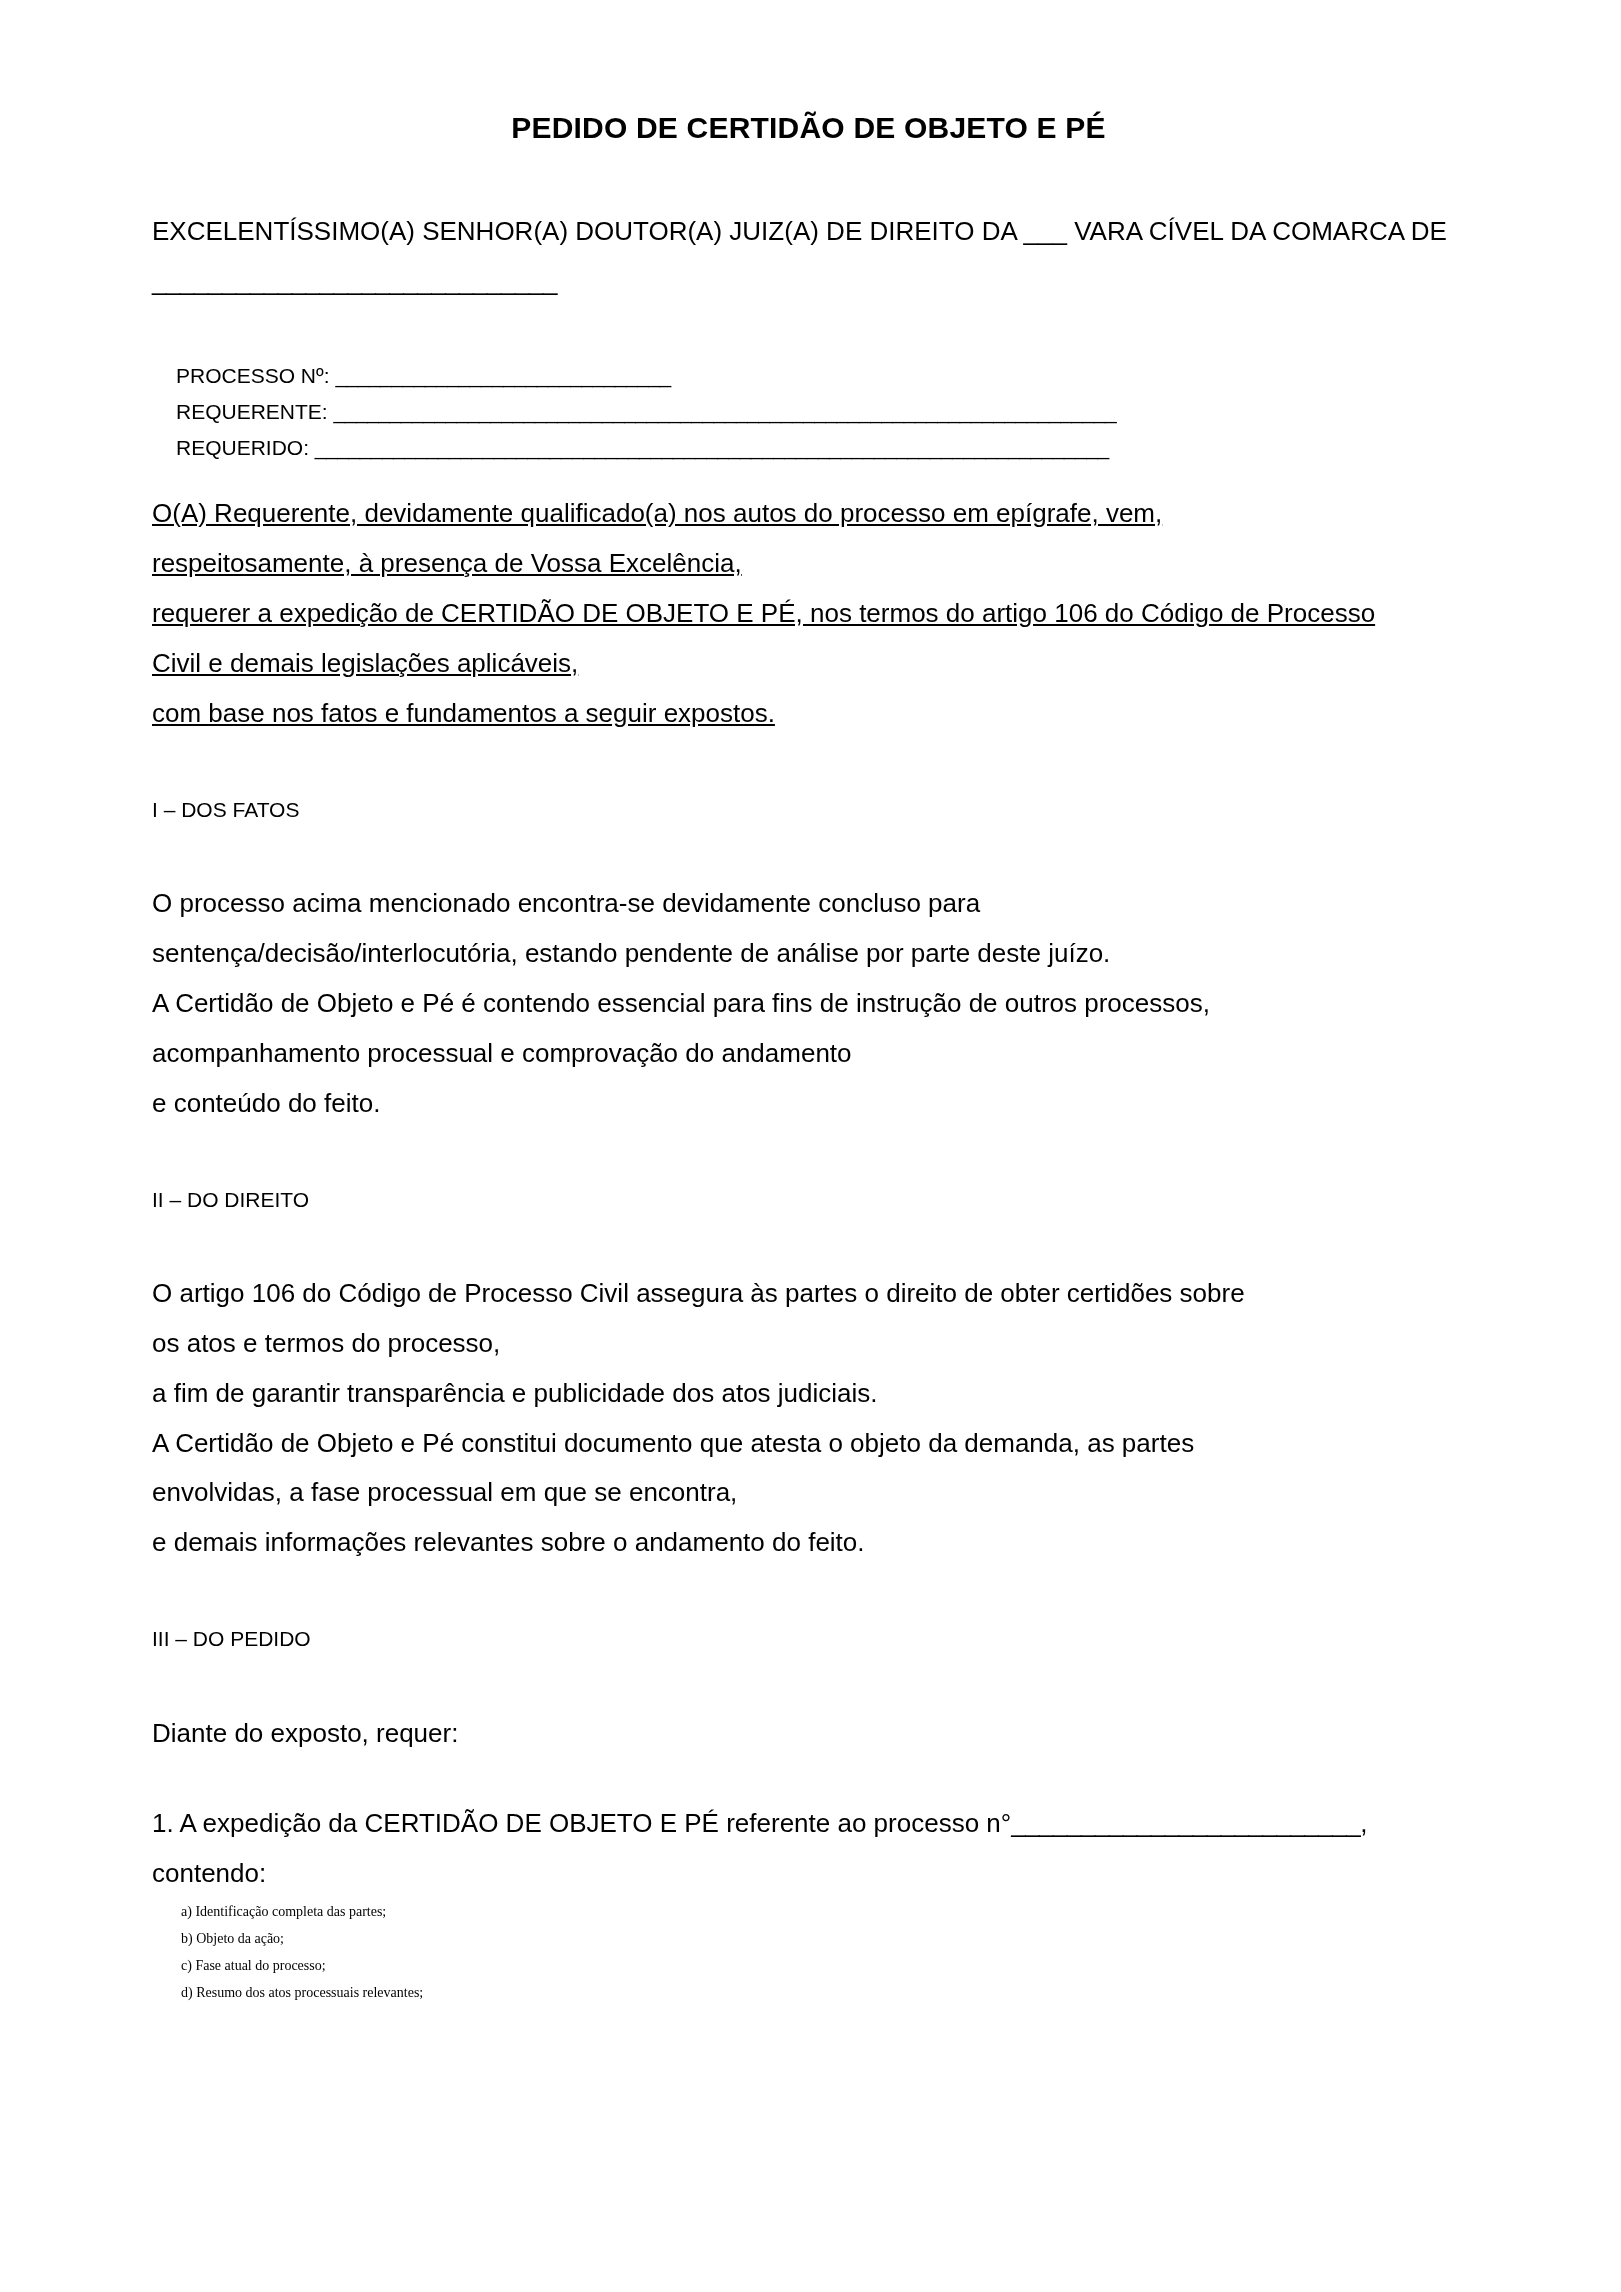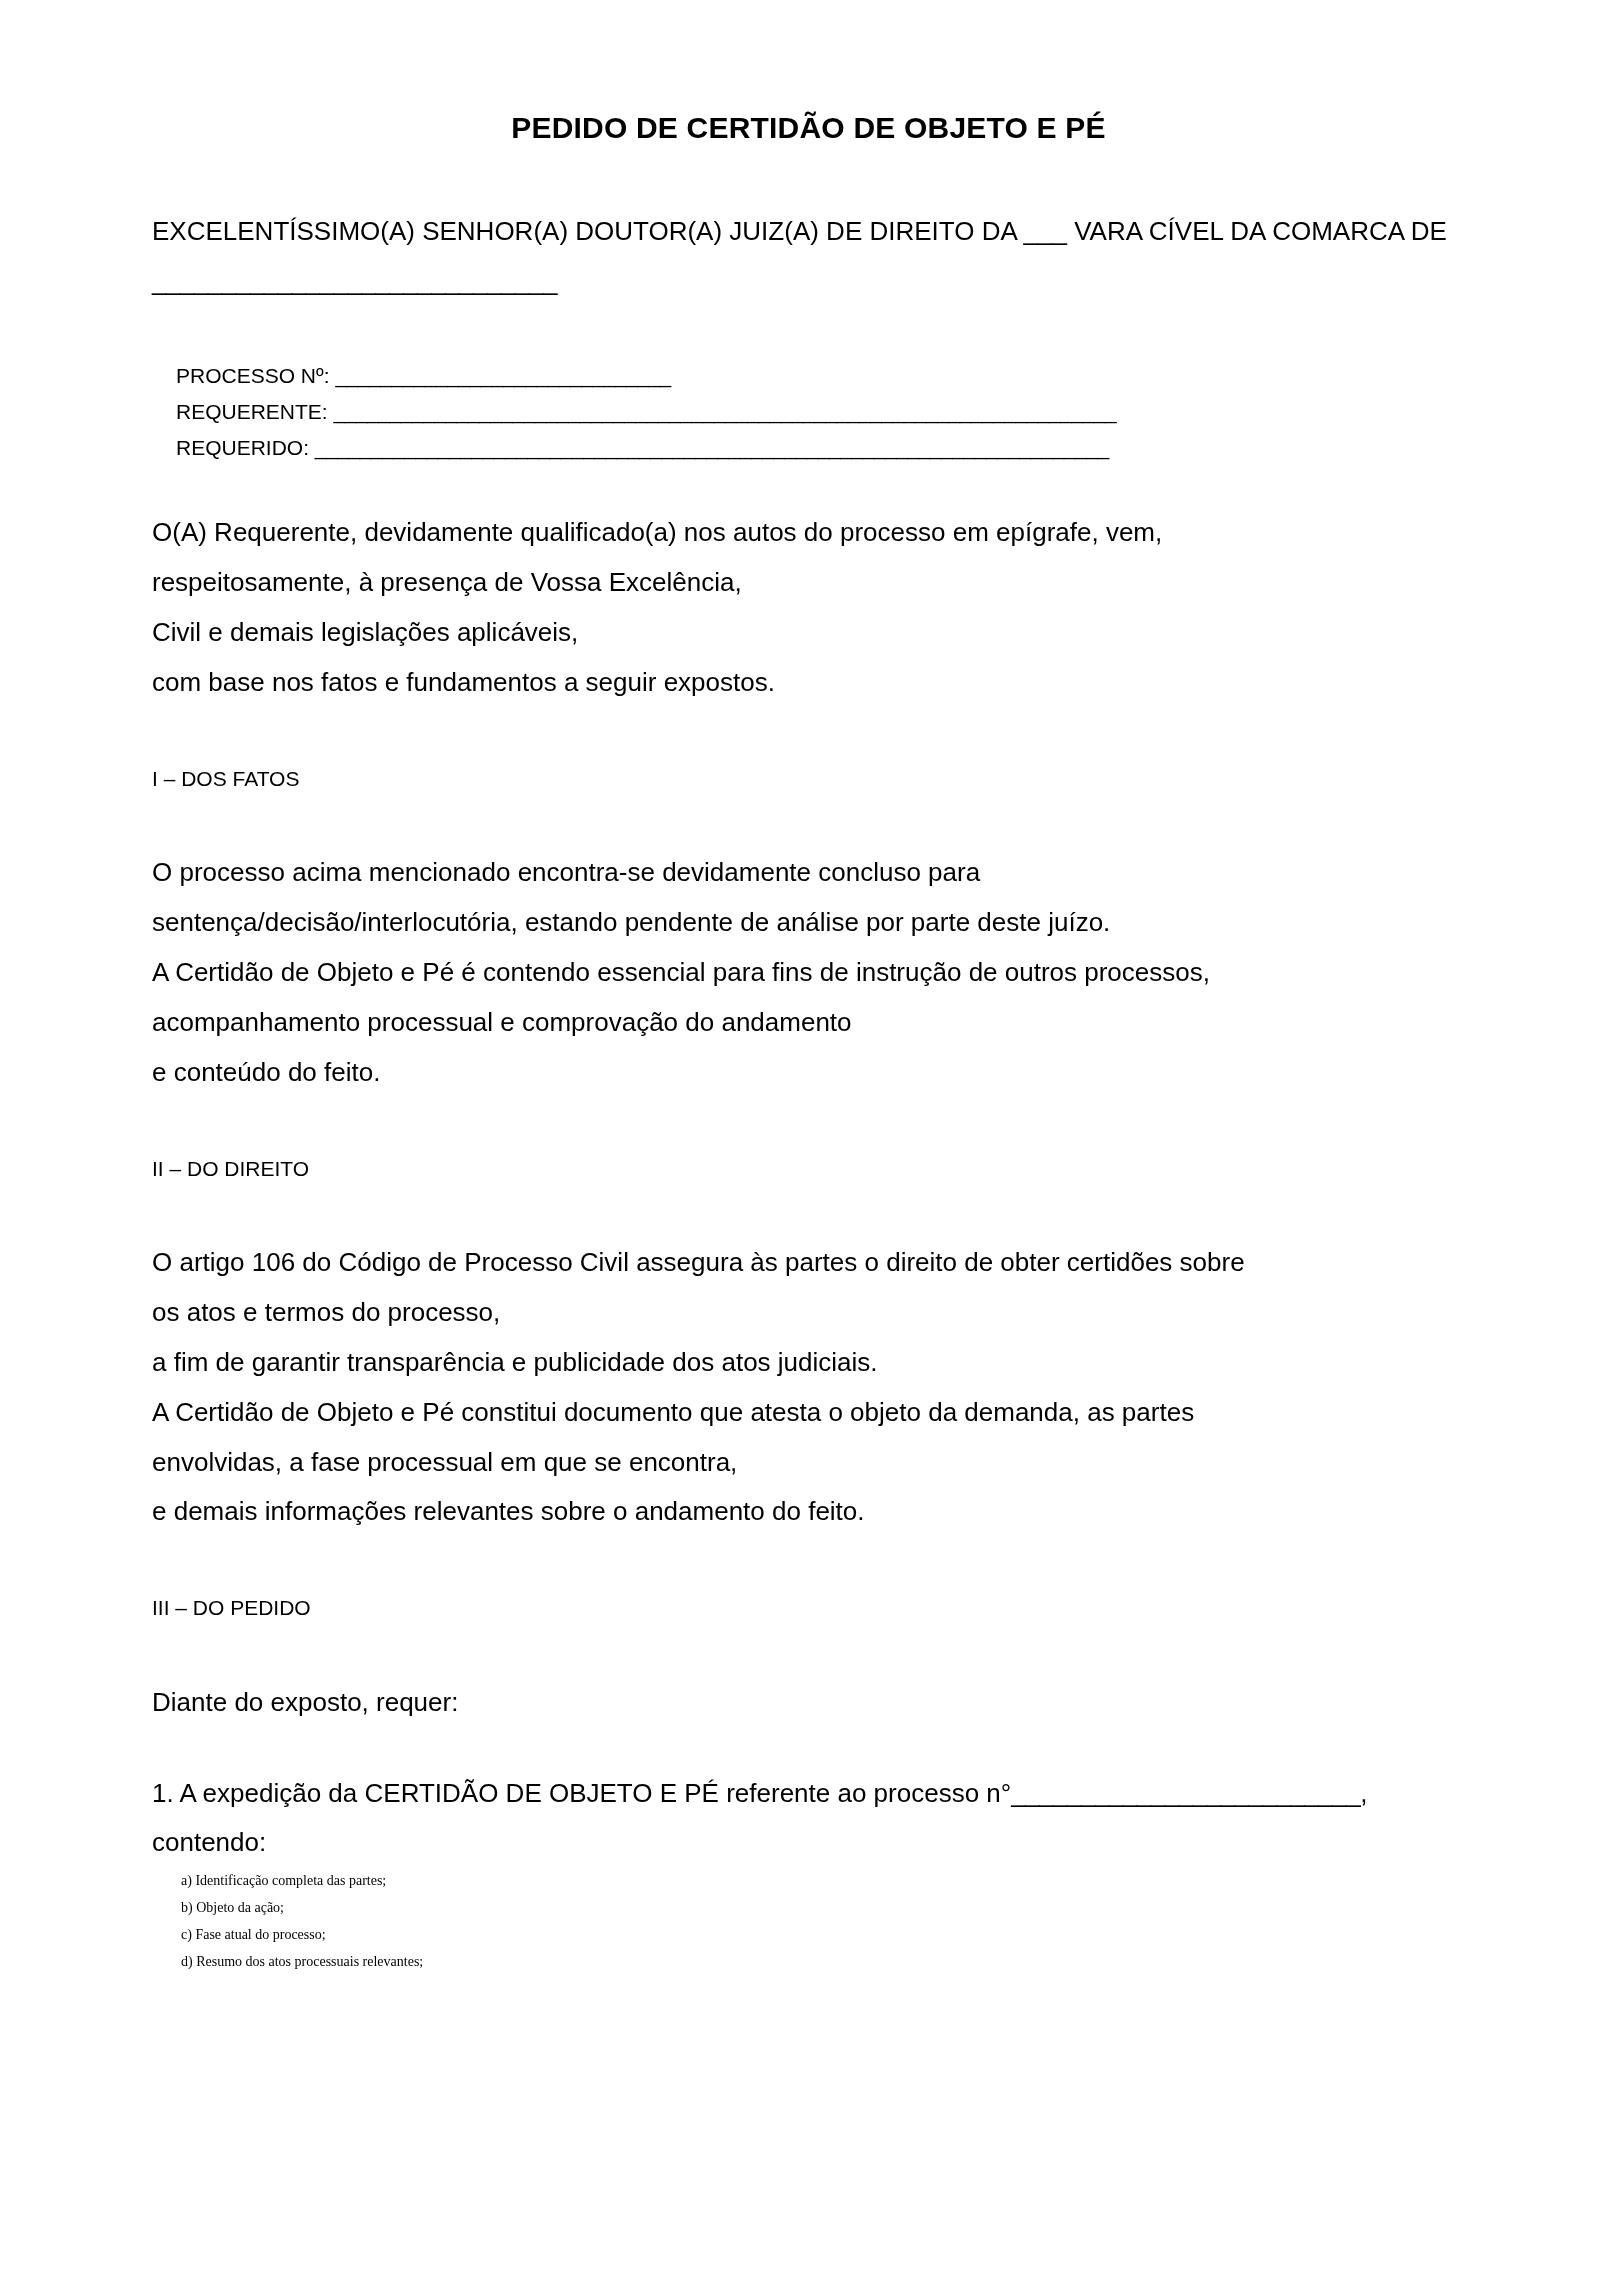--- a/index.html
+++ b/index.html
@@ -52,21 +52,22 @@
     margin-left: 24px;
   }
   .case-line {
     font-size: 21px;
     line-height: 1.72;
     white-space: nowrap;
   }
 
   
   .body-block {
-    margin-top: 42px;
+    margin-top: 23px;
+    text-decoration: underline;
   }
   .body-line {
     font-size: 26px;
     line-height: 1.92;
   }
 
   .section-head {
     font-size: 21px;
     line-height: 1.92;
     margin-top: 51px;
@@ -110,20 +111,21 @@
       </div>
       <div class="case-line">
         <span>REQUERIDO:</span>
         <span class="blank">_______________________________________________________________________</span>
       </div>
     </div>
 
     <div class="body-block">
       <div class="body-line">O(A) Requerente, devidamente qualificado(a) nos autos do processo em epígrafe, vem,</div>
       <div class="body-line">respeitosamente, à presença de Vossa Excelência,</div>
+      <div class="body-line">requerer a expedição de CERTIDÃO DE OBJETO E PÉ, nos termos do artigo 106 do Código de Processo</div>
       <div class="body-line">Civil e demais legislações aplicáveis,</div>
       <div class="body-line">com base nos fatos e fundamentos a seguir expostos.</div>
     </div>
 
     <div class="section-head">I – DOS FATOS</div>
     <div class="section-body">
       <div class="body-line">O processo acima mencionado encontra-se devidamente concluso para</div>
       <div class="body-line">sentença/decisão/interlocutória, estando pendente de análise por parte deste juízo.</div>
       <div class="body-line">A Certidão de Objeto e Pé é contendo essencial para fins de instrução de outros processos,</div>
       <div class="body-line">acompanhamento processual e comprovação do andamento</div>

